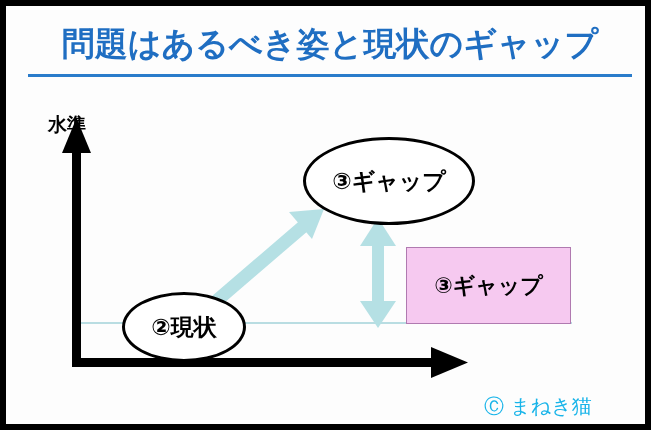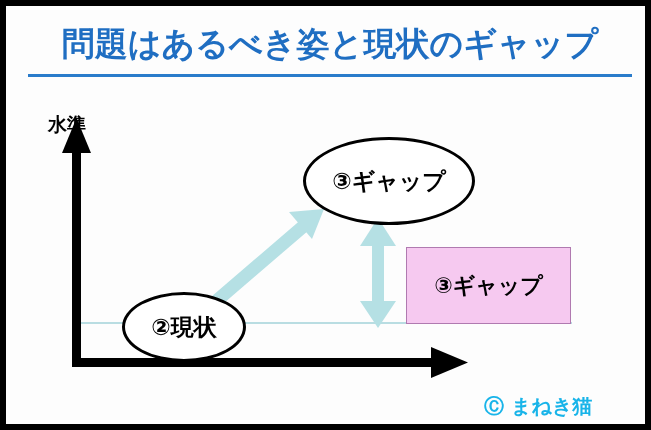--- a/index.html
+++ b/index.html
@@ -114,21 +114,21 @@
     color: #000000;
     line-height: 30px;
     white-space: nowrap;
   }
   
   #footer-credit {
     position: absolute;
     left: 478px;
     top: 388px;
     font-size: 20px;
-    font-weight: bold;
+    font-weight: normal;
     color: #18b4e9;
     white-space: nowrap;
     line-height: 24px;
   }
 </style>
 </head>
 <body>
 
 <div id="slide">
 

